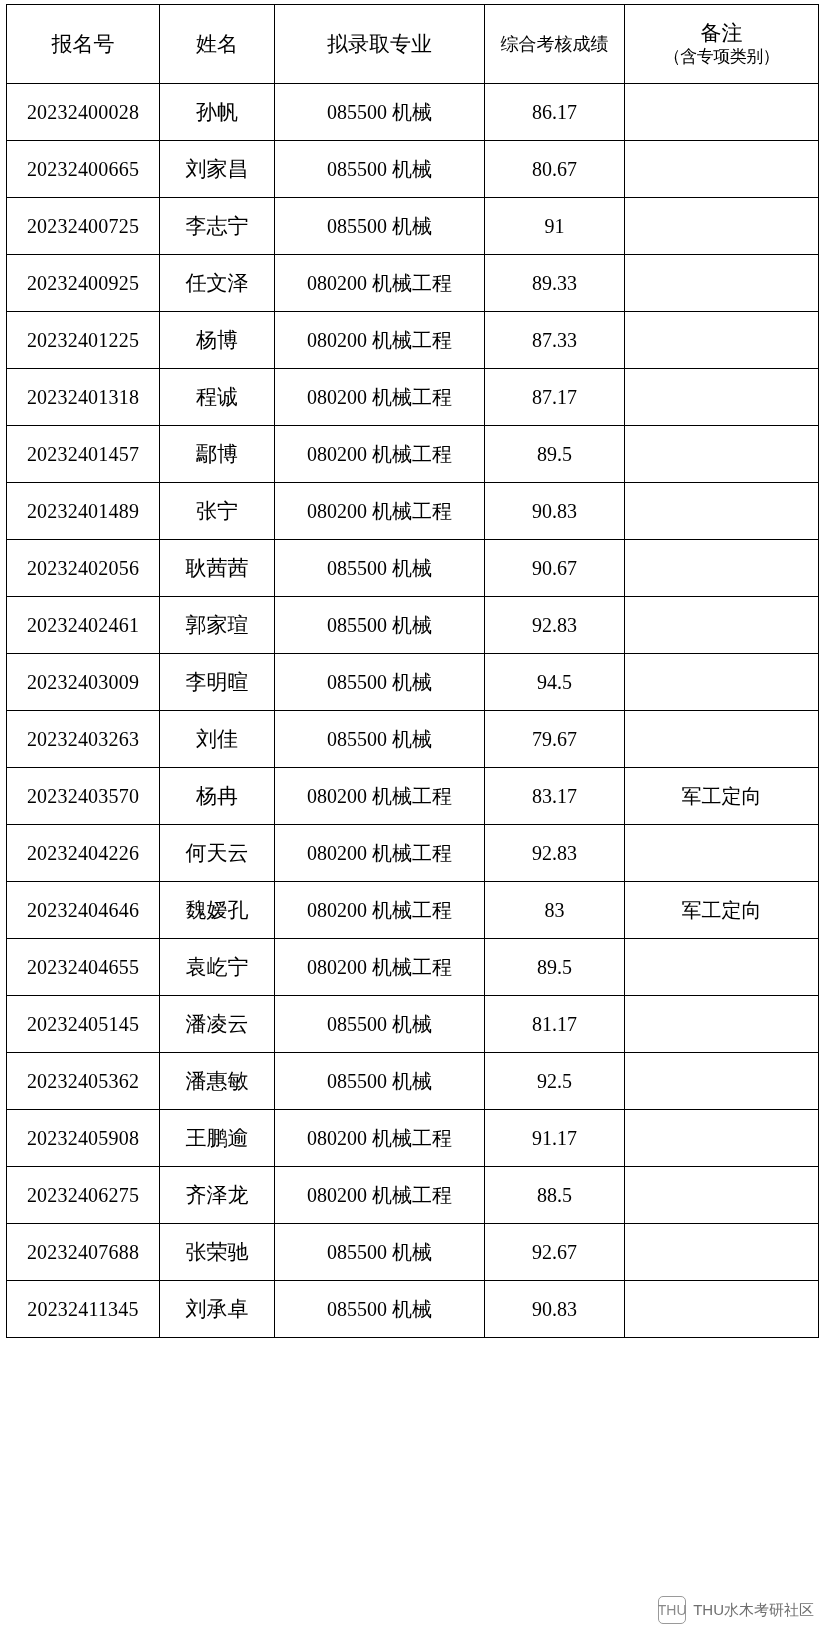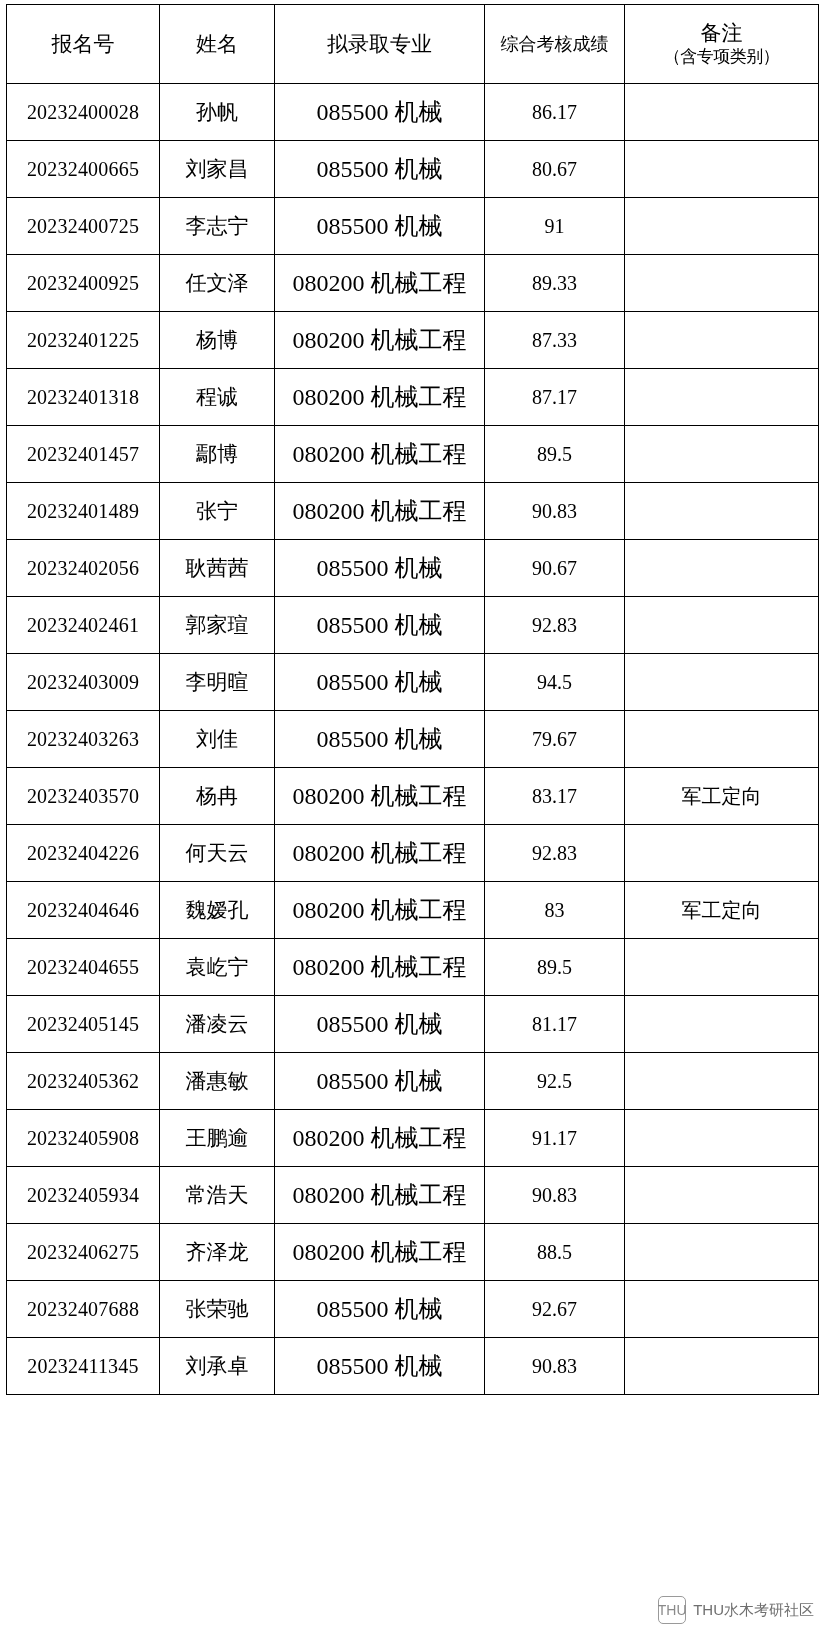--- a/index.html
+++ b/index.html
@@ -64,21 +64,21 @@
   }
   td.cell-id {
     font-size: 20px;
     font-family: "Liberation Serif", "DejaVu Serif", serif;
     letter-spacing: 0.2px;
   }
   td.cell-name {
     font-size: 21px;
   }
   td.cell-major {
-    font-size: 24px;
+    font-size: 20px;
     font-family: Liberation Serif, serif;
   }
   td.cell-score {
     font-size: 20px;
   }
   td.cell-note {
     font-size: 20px;
   }
   .watermark {
     position: absolute;
@@ -258,27 +258,20 @@
           <td class="cell-note"></td>
         </tr>
         <tr>
           <td class="cell-id">20232405908</td>
           <td class="cell-name">王鹏逾</td>
           <td class="cell-major">080200 机械工程</td>
           <td class="cell-score">91.17</td>
           <td class="cell-note"></td>
         </tr>
         <tr>
-          <td class="cell-id">20232405934</td>
-          <td class="cell-name">常浩天</td>
-          <td class="cell-major">080200 机械工程</td>
-          <td class="cell-score">90.83</td>
-          <td class="cell-note"></td>
-        </tr>
-        <tr>
           <td class="cell-id">20232406275</td>
           <td class="cell-name">齐泽龙</td>
           <td class="cell-major">080200 机械工程</td>
           <td class="cell-score">88.5</td>
           <td class="cell-note"></td>
         </tr>
         <tr>
           <td class="cell-id">20232407688</td>
           <td class="cell-name">张荣驰</td>
           <td class="cell-major">085500 机械</td>

